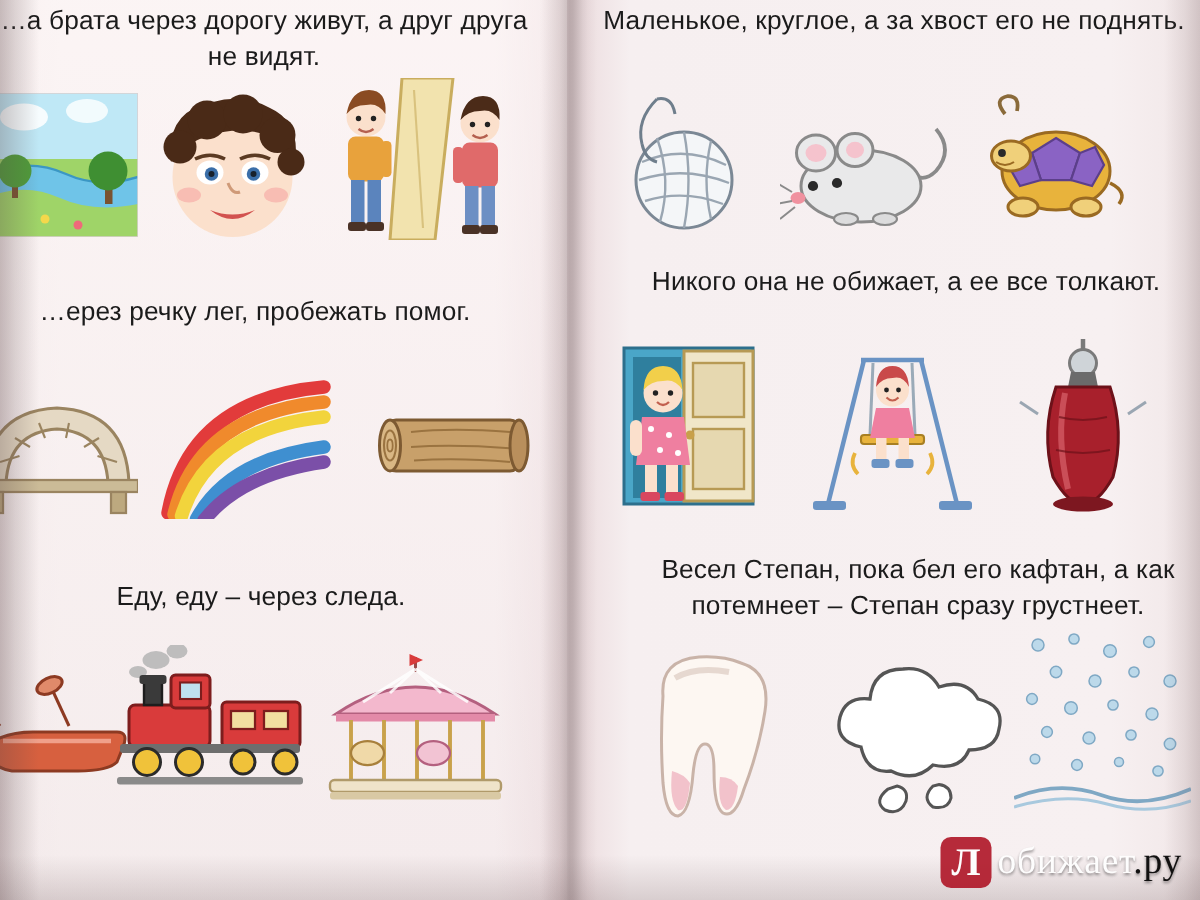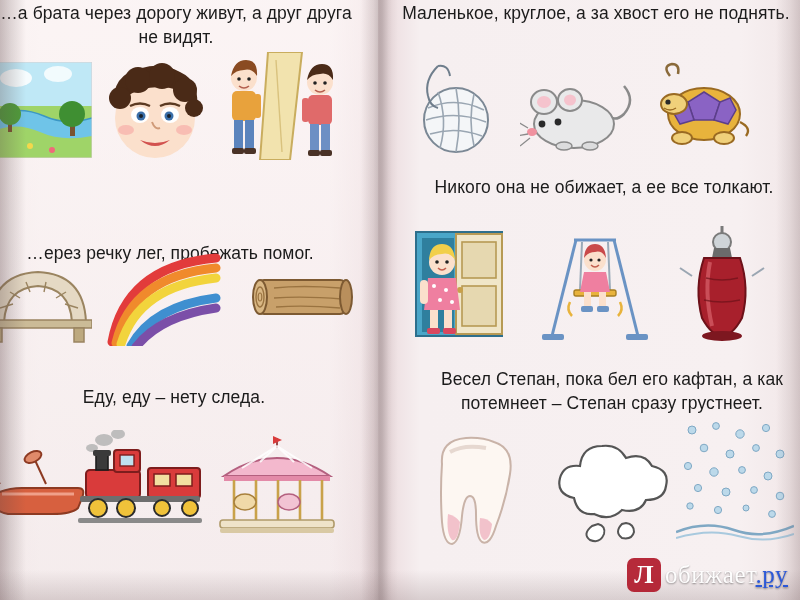--- a/index.html
+++ b/index.html
@@ -94,21 +94,21 @@
     text-align: center;
     font-weight: bold;
   }
   .wm-text {
     color: #ffffff;
     font-family: "Liberation Serif", serif;
     font-size: 25px;
     text-shadow: 0 1px 2px rgba(0,0,0,0.45);
     letter-spacing: 0.5px;
   }
-  .wm-text .ru { color: #1d4ed8; text-decoration: underline; }
+  .wm-text .ru { color: #000000; }
 </style>
 </head>
 <body>
 
 <div id="page">
   <div class="paper"></div>
   <div class="page-left-tint"></div>
 
   <div class="riddle" style="left:0px; top:2px; width:352px;">…а брата через дорогу живут, а друг друга не видят.</div>
 
@@ -184,21 +184,21 @@
         <rect x="92" y="43" width="24" height="30" rx="5" fill="#e06a6a"></rect>
         <rect x="94" y="72" width="9" height="28" fill="#6d8fc4"></rect>
         <rect x="105" y="72" width="9" height="28" fill="#6d8fc4"></rect>
         <rect x="92" y="98" width="12" height="6" rx="2" fill="#4a3226"></rect>
         <rect x="104" y="98" width="12" height="6" rx="2" fill="#4a3226"></rect>
         <rect x="86" y="46" width="7" height="24" rx="3" fill="#e06a6a"></rect>
       </g>
     </svg>
   </div>
 
-  <div class="riddle" style="left:0px; top:196px; width:340px;margin-top:46px;">…ерез речку лег, пробежать помог.</div>
+  <div class="riddle" style="left:0px; top:196px; width:340px;">…ерез речку лег, пробежать помог.</div>
 
   <div class="pic" style="left:-14px; top:248px;">
     <svg width="106" height="96" viewBox="0 0 106 96">
       <path d="M4 74 Q6 26 52 24 Q98 26 100 74 L86 74 Q84 40 52 38 Q20 40 18 74 Z" fill="#e5d9c4" stroke="#9a8460" stroke-width="2"></path>
       <g stroke="#9a8460" stroke-width="1.4" fill="none">
         <path d="M14 60 L27 56"></path>
           <path d="M24 44 L34 50"></path>
         <path d="M40 34 L44 44"></path>
           <path d="M60 34 L58 44"></path>
         <path d="M80 44 L70 50"></path>
@@ -231,21 +231,21 @@
       <ellipse cx="12" cy="25" rx="1.8" ry="4" fill="none" stroke="#9a7340" stroke-width="1.2"></ellipse>
       <g stroke="#9a7340" stroke-width="1.3" fill="none">
         <path d="M26 16 Q54 13 92 16"></path>
         <path d="M26 26 Q56 24 94 27"></path>
         <path d="M28 35 Q58 33 92 36"></path>
       </g>
       <ellipse cx="98" cy="25" rx="6" ry="17" fill="#b98f5c" stroke="#7d5a32" stroke-width="2"></ellipse>
     </svg>
   </div>
 
-  <div class="riddle" style="left:0px; top:386px; width:348px;">Еду, еду – нету следа.</div>
+  <div class="riddle" style="left:0px; top:386px; width:348px;">Еду, еду – через следа.</div>
 
   <div class="pic" style="left:-18px; top:448px;">
     <svg width="110" height="80" viewBox="0 0 110 80">
       <path d="M8 50 Q20 40 40 40 L96 40 Q104 40 100 50 L96 60 Q90 66 70 66 L26 66 Q12 64 8 50 Z" fill="#d7603f" stroke="#8d3a22" stroke-width="2"></path>
       <path d="M20 46 L92 46" stroke="#f0a08a" stroke-width="3"></path>
       <g stroke="#8d3a22" stroke-width="2" fill="#e08a6a">
         <path d="M18 36 L2 14"></path>
         <ellipse cx="2" cy="12" rx="9" ry="5" transform="rotate(-35 2 12)"></ellipse>
         <path d="M64 36 L52 10"></path>
         <ellipse cx="51" cy="9" rx="9" ry="5" transform="rotate(-25 51 9)"></ellipse>

